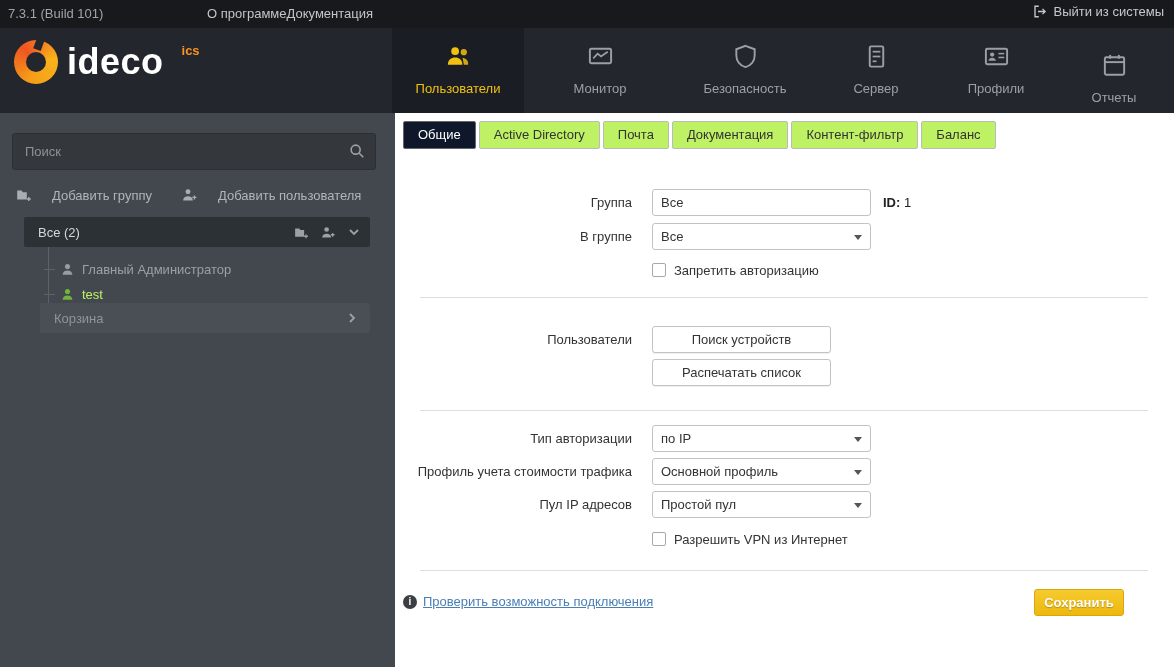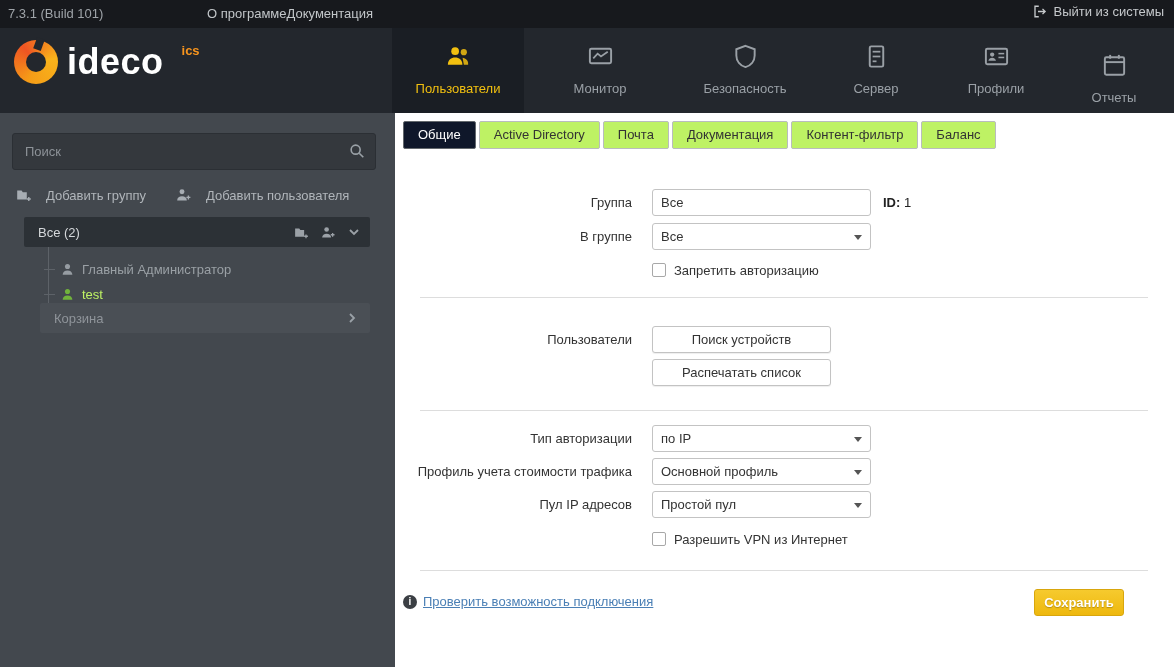--- a/index.html
+++ b/index.html
@@ -34,21 +34,21 @@
   .nav-item:nth-child(5){width:116px;}
   .nav-item:nth-child(6){width:120px;justify-content:center;}
 
   
   .sidebar{position:absolute;top:113px;left:0;width:395px;bottom:0;background:#43484e;}
   .search-wrap{position:absolute;top:20px;left:12px;width:364px;height:37px;}
   .search-input{width:100%;height:100%;background:#34383d;border:1px solid #2b2f34;border-radius:3px;color:#cfd3d6;font-size:13px;padding:0 38px 0 12px;outline:none;font-family:inherit;}
   .search-input::placeholder{color:#8d9298;}
   .search-ic{position:absolute;right:10px;top:9px;color:#9aa1a7;}
   .side-actions{position:absolute;top:74px;left:16px;display:flex;gap:30px;color:#b0b5ba;font-size:13px;}
-  .side-action{display:flex;align-items:center;gap:14px;cursor:pointer;}
+  .side-action{display:flex;align-items:center;gap:20px;cursor:pointer;}
   .side-action svg{color:#a7adb3;}
   .tree-root{position:absolute;top:104px;left:24px;width:346px;height:30px;background:#2c3136;color:#d5d8db;font-size:13px;display:flex;align-items:center;padding:0 10px 0 14px;cursor:pointer;border-radius:2px;}
   .spacer{flex:1;}
   .tree-root .ric{color:#9ba1a7;margin-left:12px;display:flex;align-items:center;cursor:pointer;}
   .vline{position:absolute;left:48px;top:134px;width:1px;height:58px;background:#5d6268;}
   .tree-child{position:absolute;left:44px;height:24px;display:flex;align-items:center;font-size:13px;cursor:pointer;}
   .tree-child .dash{width:11px;height:1px;background:#5d6268;margin-right:5px;}
   .tree-child svg{margin-right:7px;}
   .child-admin{top:144px;color:#9aa0a5;}
   .child-admin svg{color:#969ca2;}

